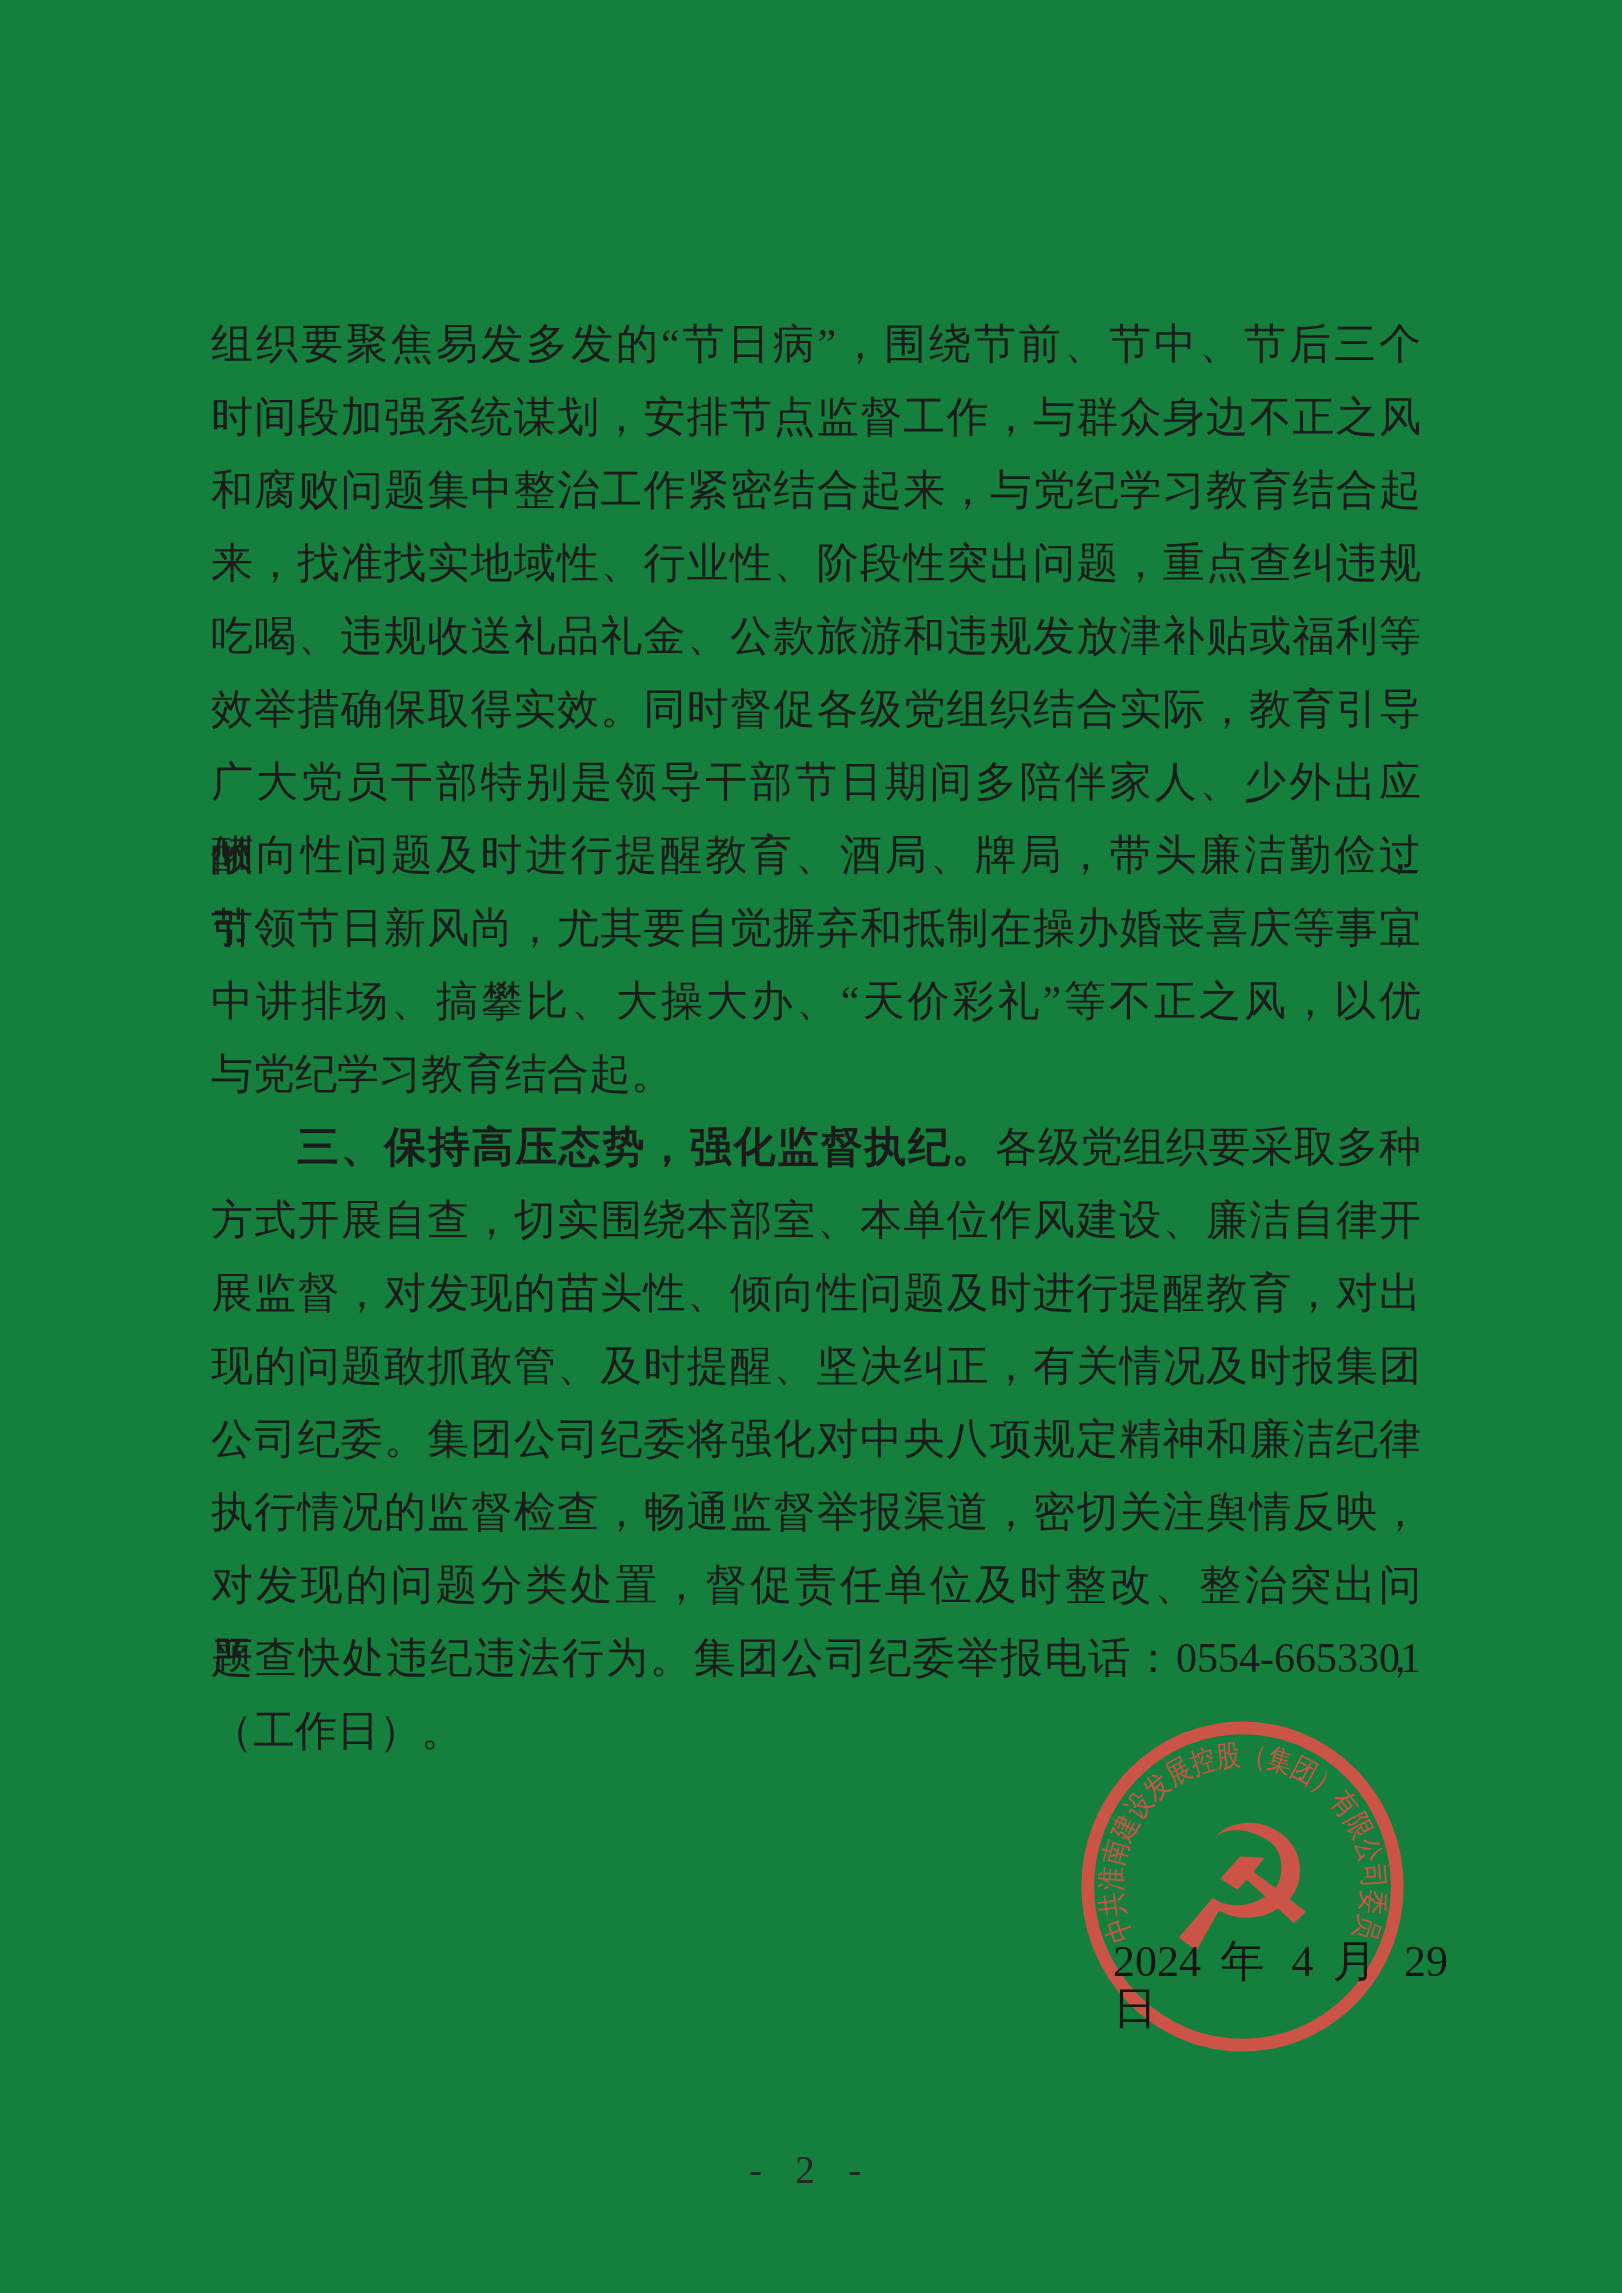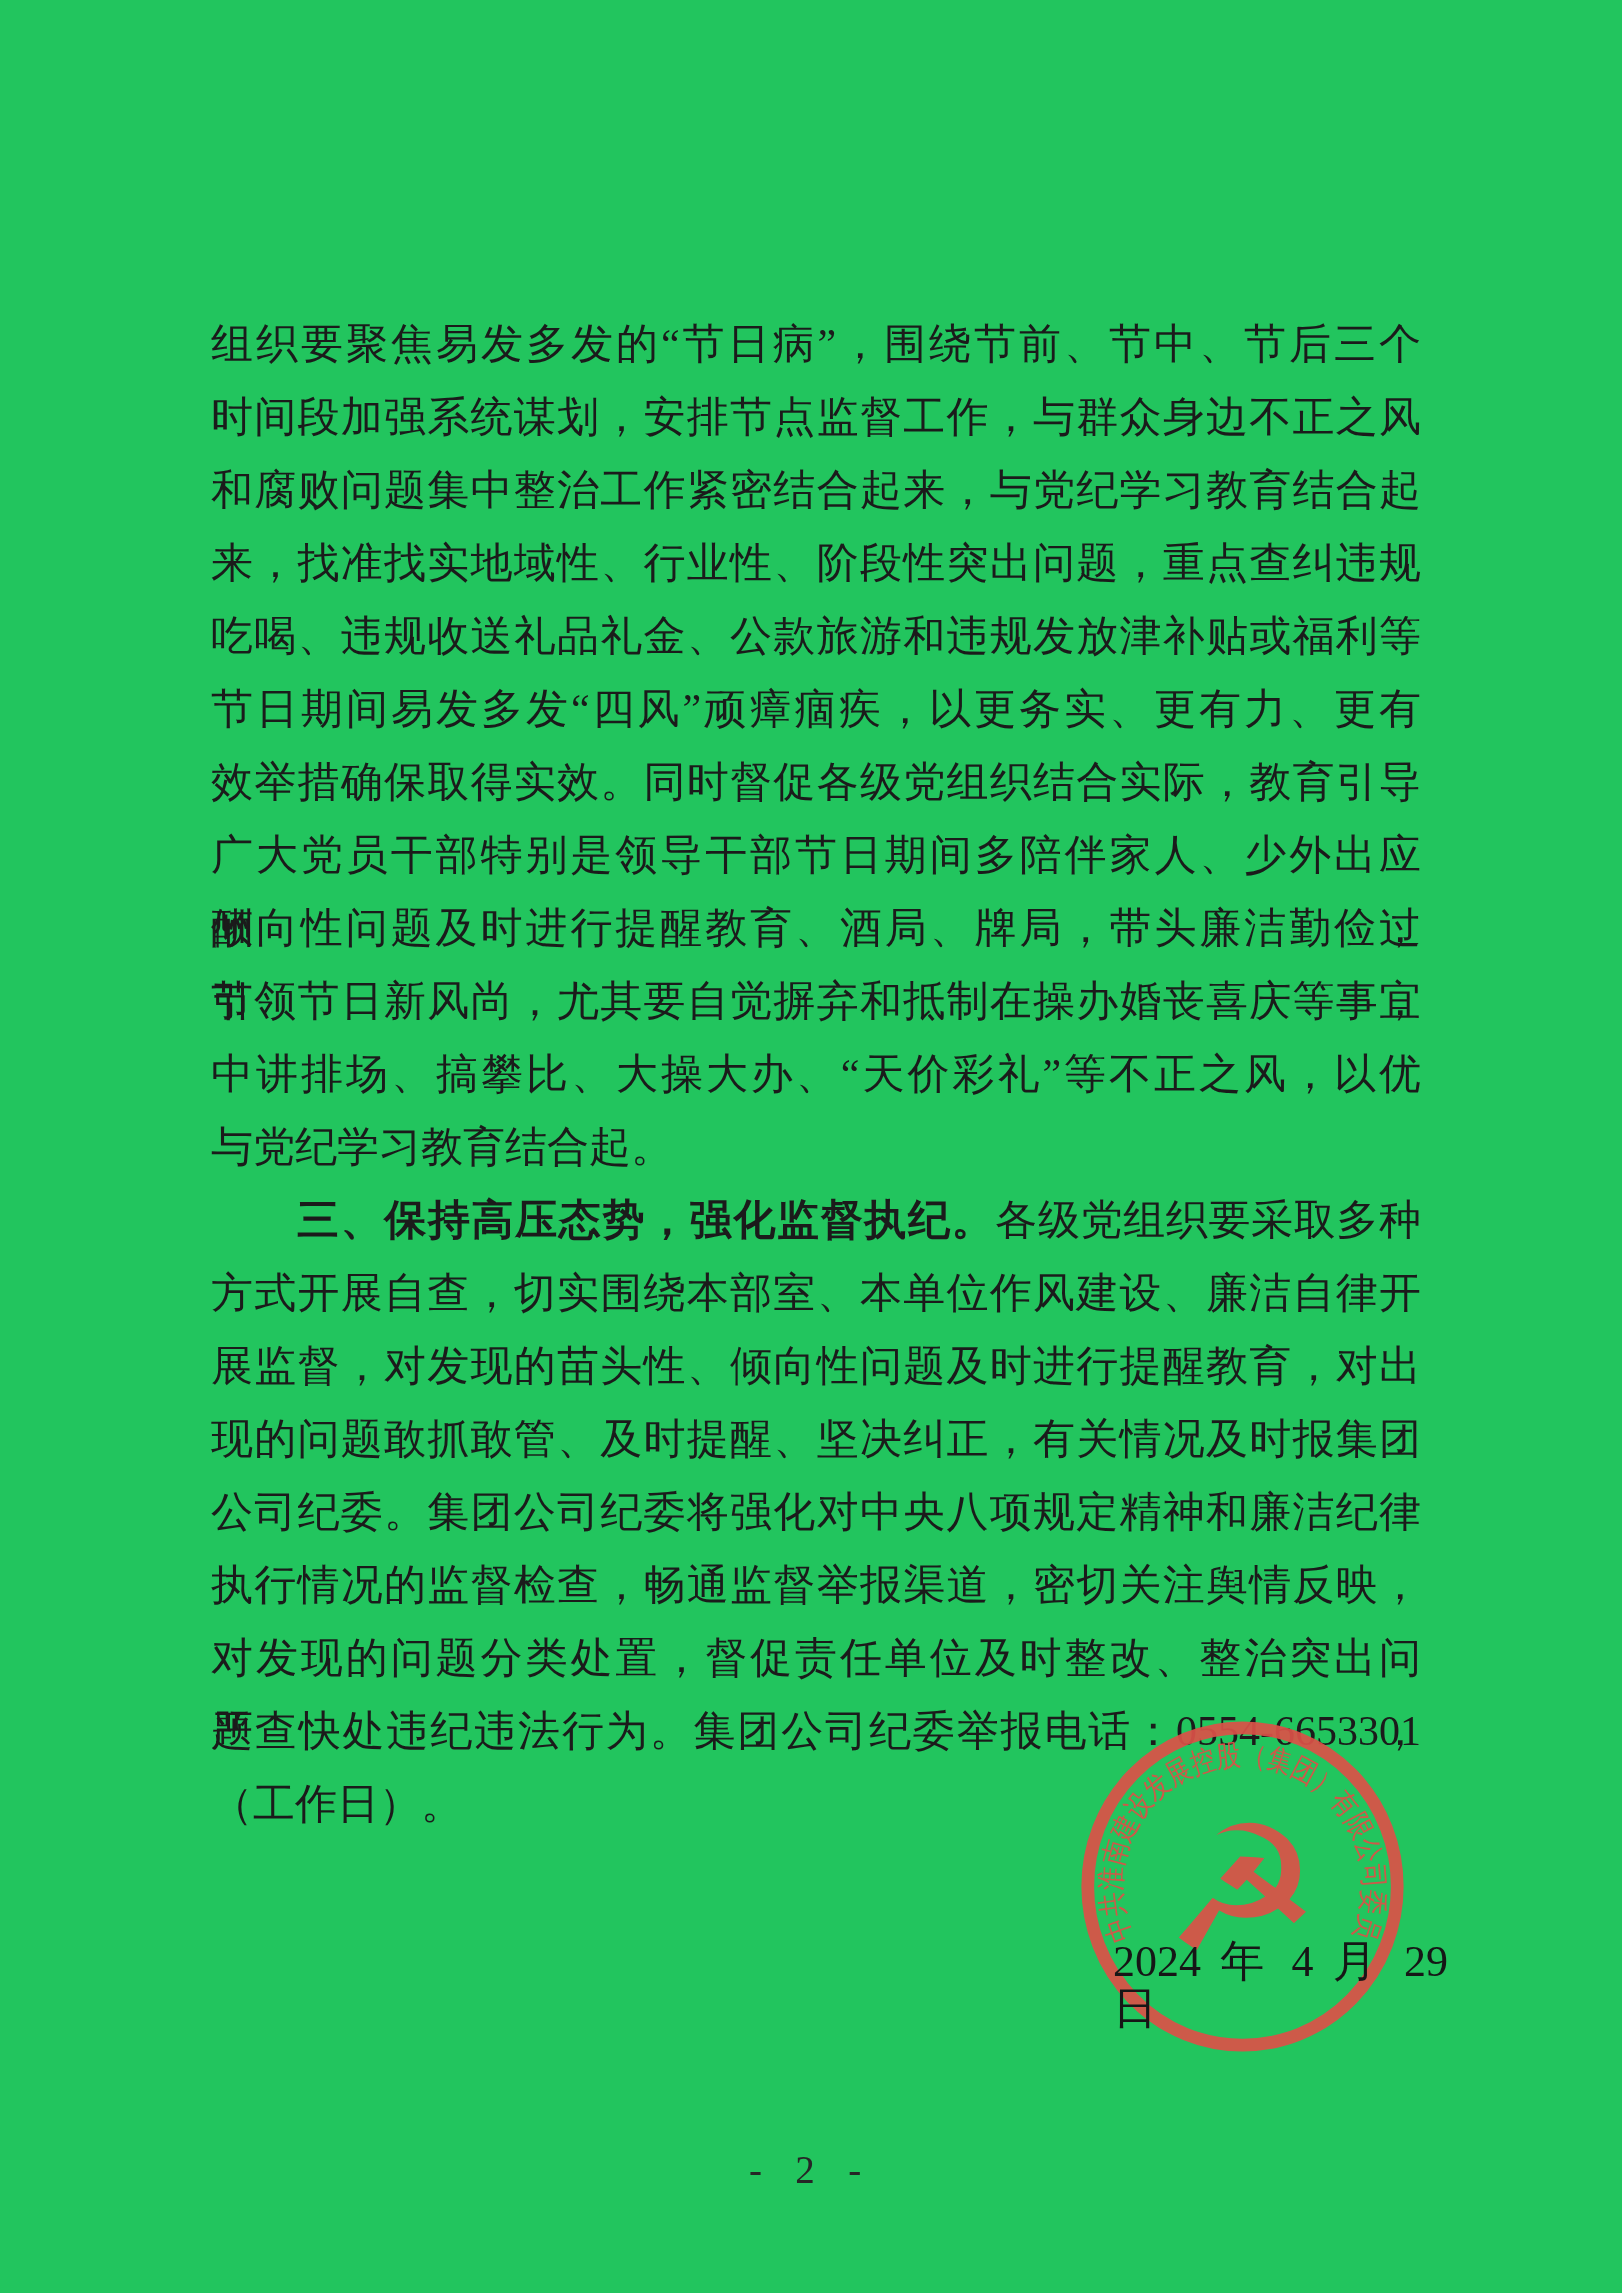--- a/index.html
+++ b/index.html
@@ -1,20 +1,20 @@
 <!DOCTYPE html>
 <html><head>
 <meta charset="utf-8">
 <style>
   html,body{margin:0;padding:0;}
   body{background:#ffffff;}
   .page{
     position:relative;
     width:1622px;height:2294px;
-    background:#22c55e;
+    background:#15803d;
     overflow:hidden;
     font-family:"Liberation Serif","DejaVu Serif",serif;
     color:#1b1b1b;
   }
   .content{
     position:absolute;
     left:211px;top:308px;width:1210px;
     font-size:42px;
     line-height:73px;
     text-align:justify;
@@ -67,21 +67,20 @@
 <body>
 
 <div class="page">
 
   <div class="content" id="doc-lines">
       <div class="line">组织要聚焦易发多发的“节日病”，围绕节前、节中、节后三个</div>
       <div class="line">时间段加强系统谋划，安排节点监督工作，与群众身边不正之风</div>
       <div class="line">和腐败问题集中整治工作紧密结合起来，与党纪学习教育结合起</div>
       <div class="line">来，找准找实地域性、行业性、阶段性突出问题，重点查纠违规</div>
       <div class="line">吃喝、违规收送礼品礼金、公款旅游和违规发放津补贴或福利等</div>
-      <div class="line">节日期间易发多发“四风”顽瘴痼疾，以更务实、更有力、更有</div>
       <div class="line">效举措确保取得实效。同时督促各级党组织结合实际，教育引导</div>
       <div class="line">广大党员干部特别是领导干部节日期间多陪伴家人、少外出应酬，</div>
       <div class="line">倾向性问题及时进行提醒教育、酒局、牌局，带头廉洁勤俭过节，</div>
       <div class="line">引领节日新风尚，尤其要自觉摒弃和抵制在操办婚丧喜庆等事宜</div>
       <div class="line">中讲排场、搞攀比、大操大办、“天价彩礼”等不正之风，以优</div>
       <div class="line short">与党纪学习教育结合起。</div>
       <div class="line indent"><span class="seg-bold">三、保持高压态势，强化监督执纪。</span><span>各级党组织要采取多种</span></div>
       <div class="line">方式开展自查，切实围绕本部室、本单位作风建设、廉洁自律开</div>
       <div class="line">展监督，对发现的苗头性、倾向性问题及时进行提醒教育，对出</div>
       <div class="line">现的问题敢抓敢管、及时提醒、坚决纠正，有关情况及时报集团</div>

